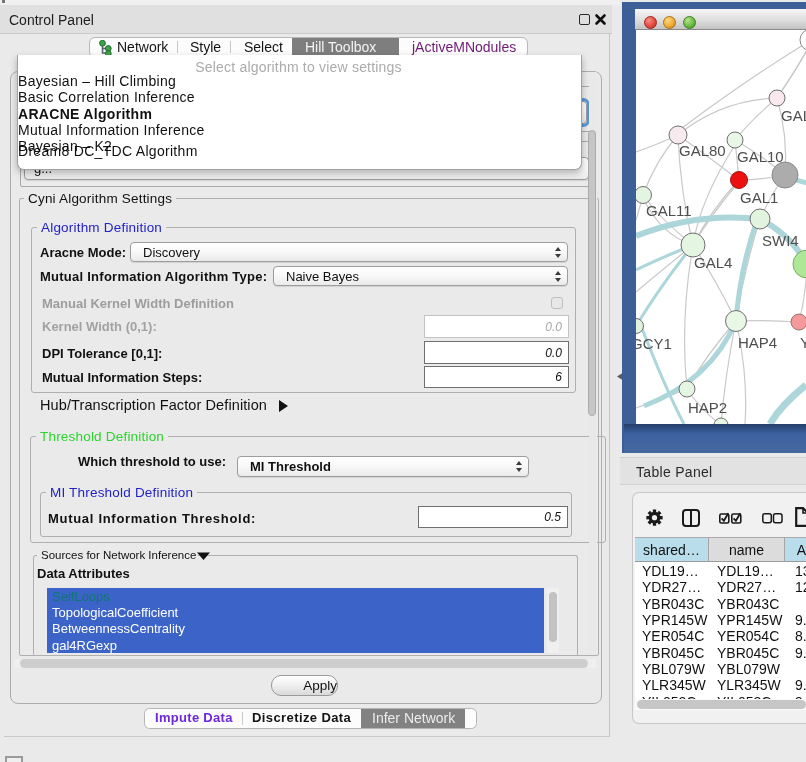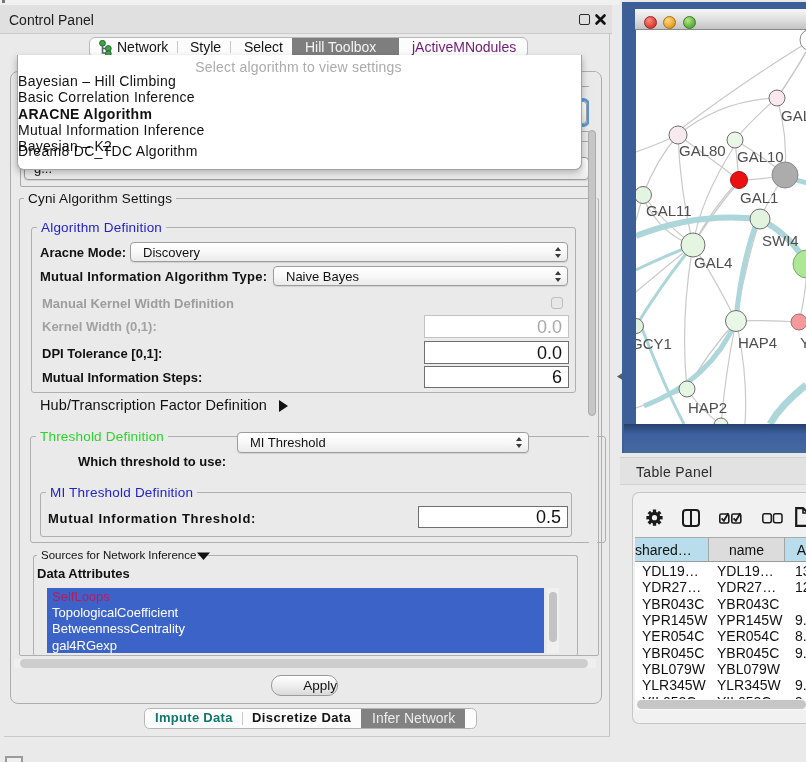--- a/index.html
+++ b/index.html
@@ -9,21 +9,21 @@
 .b{font-weight:bold;}
 .grp{position:absolute;border:1px solid #AFAFAF;border-radius:3px;}
 .gt{position:absolute;top:-8px;left:5px;background:#EAEAEA;padding:0 4px;height:15px;line-height:15px;font-size:13.5px;letter-spacing:.2px;white-space:nowrap;}
 .combo{position:absolute;border:1px solid #9D9D9D;border-radius:4px;
  background:linear-gradient(#FFFFFF,#F8F8F8 50%,#EAEAEA);box-shadow:0 1px 1px rgba(0,0,0,.10);}
 .combo .ct{position:absolute;left:12px;top:0;bottom:0;display:flex;align-items:center;}
 .spin{position:absolute;right:6px;top:50%;width:6px;height:11px;margin-top:-5.5px;}
 .spin:before{content:"";position:absolute;left:0;top:0;border-left:3px solid transparent;border-right:3px solid transparent;border-bottom:4.5px solid #3A3A3A;}
 .spin:after{content:"";position:absolute;left:0;bottom:0;border-left:3px solid transparent;border-right:3px solid transparent;border-top:4.5px solid #3A3A3A;}
 .fld{position:absolute;background:#FFF;border:1px solid #6F6F6F;box-sizing:border-box;
- font-size:18px;text-align:right;padding-right:6px;display:block;}
+ font-size:12px;text-align:right;padding-right:6px;display:block;font-style:italic;}
 .fld span{position:absolute;right:6px;top:50%;transform:translateY(-50%);}
 .lbl{position:absolute;height:16px;line-height:16px;white-space:nowrap;}
 .item{position:absolute;left:18px;height:14px;line-height:14px;white-space:nowrap;font-size:14px;letter-spacing:.3px;}
 </style>
 </head>
 <body>
 
 <div class="ab" style="left:0;top:0;width:620px;height:5px;background:#F0F0F0;"></div>
 <div class="ab" style="left:2px;top:0;width:3px;height:3px;background:#777;"></div>
 <div class="ab" style="left:0;top:5px;width:612px;height:28px;background:#E0E0E0;border-bottom:1px solid #CBCBCB;"></div>
@@ -98,58 +98,58 @@
   </div>
 <div class="lbl" style="left:40px;top:397px;font-size:14.5px;letter-spacing:.1px;">Hub/Transcription Factor Definition</div>
 <svg class="ab" style="left:277px;top:399px;" width="12" height="14" viewBox="0 0 12 14">
     <path d="M2 1 L11 7 L2 13 Z" fill="#111"></path>
   </svg>
 
 <div class="grp" style="left:30px;top:436px;width:546px;height:105px;padding-left:28px;">
  <div class="gt" style="color:#2BD52B;">Threshold Definition</div>
 </div>
 <div class="lbl b" style="left:78px;top:454px;">Which threshold to use:</div>
-<div class="combo" style="left:237px;top:432px;width:290px;height:19px;">
+<div class="combo" style="left:237px;top:456px;width:290px;height:19px;font-weight:bold;">
     <span class="ct">MI Threshold</span>
     <span class="spin"></span>
   </div>
 <div class="grp" style="left:40px;top:492px;width:530px;height:43px;">
  <div class="gt" style="color:#2222CC;">MI Threshold Definition</div>
 </div>
 <div class="lbl b" style="left:48px;top:511px;letter-spacing:.7px;">Mutual Information Threshold:</div>
 <div class="fld" style="left:418px;top:506px;width:150px;height:22px;">
     <span>0.5</span>
   </div>
 
 <div class="grp" style="left:33px;top:555px;width:543px;height:100px;border-bottom:none;">
  <div class="gt" style="left:3px;padding-right:2px;font-size:11.5px;letter-spacing:0;">Sources for Network Inference</div>
 </div>
 <svg class="ab" style="left:196px;top:551px;" width="15" height="10" viewBox="0 0 15 10">
     <path d="M1 1.5 L14 1.5 L7.5 9 Z" fill="#111"></path>
   </svg>
 <div class="lbl b" style="left:37px;top:566px;">Data Attributes</div>
 <div class="ab" style="left:47px;top:588px;width:497px;height:65px;background:#3C64C8;"></div>
-<div class="ab" style="left:52px;top:589px;width:300px;height:15px;line-height:15px;color:#be185d;font-size:13px;">SelfLoops</div>
+<div class="ab" style="left:52px;top:589px;width:300px;height:15px;line-height:15px;color:#0f766e;font-size:13px;">SelfLoops</div>
 <div class="ab" style="left:52px;top:605px;width:300px;height:15px;line-height:15px;color:#FFF;font-size:13px;">TopologicalCoefficient</div>
 <div class="ab" style="left:52px;top:621px;width:300px;height:15px;line-height:15px;color:#FFF;font-size:13px;">BetweennessCentrality</div>
 <div class="ab" style="left:52px;top:638px;width:300px;height:15px;line-height:15px;color:#FFF;font-size:13px;">gal4RGexp</div>
 <div class="ab" style="left:547px;top:588px;width:12px;height:65px;background:#F0F0F0;"></div>
 <div class="ab" style="left:549px;top:592px;width:8px;height:50px;background:#C3C3C3;border-radius:4px;"></div>
 
 <div class="ab" style="left:589px;top:72px;width:8px;height:583px;background:#E9E9E9;"></div>
 <div class="ab" style="left:588px;top:130px;width:8px;height:286px;background:#C6C6C6;border:1px solid #ABABAB;border-radius:4px;box-sizing:border-box;"></div>
 <div class="ab" style="left:14px;top:659px;width:582px;height:9px;background:#EFEFEF;"></div>
 <div class="ab" style="left:20px;top:659px;width:568px;height:9px;background:#CDCDCD;border-radius:4.5px;"></div>
 
 <div class="ab" style="left:271px;top:675px;width:67px;height:21px;background:linear-gradient(#FFFFFF,#EFEFEF 50%,#D9D9D9);border:1px solid #9A9A9A;border-radius:10px;box-sizing:border-box;text-align:right;line-height:19px;font-size:13.5px;color:#111;">Apply</div>
 
 <div class="ab" style="left:144px;top:708px;width:333px;height:21px;background:#FCFCFC;border:1px solid #B5B5B5;border-radius:5.5px;box-sizing:border-box;"></div>
 <div class="ab" style="left:242px;top:712px;width:1px;height:13px;background:#C8C8C8;"></div>
 <div class="ab" style="left:361px;top:709px;width:104px;height:19px;background:#828282;"></div>
-<div class="lbl b" style="left:155px;top:710px;color:#0f766e;letter-spacing:.3px;">Impute Data</div>
+<div class="lbl b" style="left:155px;top:710px;color:#6d28d9;letter-spacing:.3px;">Impute Data</div>
 <div class="lbl b" style="left:252px;top:710px;color:#141414;letter-spacing:.4px;">Discretize Data</div>
 <div class="lbl" style="left:372px;top:710px;color:#ECECEC;font-size:14px;">Infer Network</div>
 
 <div class="ab" style="left:5px;top:756px;width:18px;height:10px;border:2px solid #9A9A9A;background:#EFEFEF;box-sizing:border-box;"></div>
 
 <div class="ab" style="left:17px;top:55px;width:563px;height:114px;background:#FFF;border:1px solid #A2A2A2;border-top:none;border-radius:0 0 7px 7px;box-shadow:0 3px 7px rgba(0,0,0,.28);z-index:50;"></div>
 <div class="ab" style="left:17px;top:59px;width:563px;height:14px;text-align:center;color:#ABABAB;font-size:14px;letter-spacing:.2px;z-index:51;">Select algorithm to view settings</div>
 <div class="item" style="top:74px;z-index:51;">Bayesian – Hill Climbing</div>
 <div class="item" style="top:90px;z-index:51;">Basic Correlation Inference</div>
 <div class="item b" style="top:107px;z-index:51;">ARACNE Algorithm</div>
@@ -262,21 +262,21 @@
 </svg>
 <svg class="ab" style="left:762px;top:513px;" width="21" height="11" viewBox="0 0 21 11">
 <rect x="0.8" y="0.8" width="8.5" height="9" rx="2" fill="none" stroke="#1A1A1A" stroke-width="1.5"></rect>
 <rect x="11.5" y="0.8" width="8.5" height="9" rx="2" fill="none" stroke="#1A1A1A" stroke-width="1.5"></rect>
 </svg>
 <svg class="ab" style="left:795px;top:507px;" width="14" height="20" viewBox="0 0 14 20">
 <path d="M1.2 1.2 H8 L13 6 V18.8 H1.2 Z" fill="none" stroke="#1A1A1A" stroke-width="2.2"></path>
 <path d="M8 1.2 V6 H13" fill="none" stroke="#1A1A1A" stroke-width="1.6"></path>
 </svg>
 
-<div class="ab" style="left:635px;top:537px;width:74px;height:25px;background:#B9DDEA;border-right:1px solid #A5A5A5;border-top:1px solid #ABABAB;border-bottom:1px solid #9A9A9A;box-sizing:border-box;line-height:24px;font-size:14px;">shared…</div>
+<div class="ab" style="left:635px;top:537px;width:74px;height:25px;background:#B9DDEA;border-right:1px solid #A5A5A5;border-top:1px solid #ABABAB;border-bottom:1px solid #9A9A9A;box-sizing:border-box;text-align:center;line-height:24px;font-size:14px;">shared…</div>
 <div class="ab" style="left:709px;top:537px;width:76px;height:25px;background:#DCDCDC;border-right:1px solid #A5A5A5;border-top:1px solid #ABABAB;border-bottom:1px solid #9A9A9A;box-sizing:border-box;text-align:center;line-height:24px;font-size:14px;">name</div>
 <div class="ab" style="left:785px;top:537px;width:21px;height:25px;background:#B9DDEA;border-top:1px solid #ABABAB;border-bottom:1px solid #9A9A9A;box-sizing:border-box;text-align:right;line-height:24px;font-size:14px;">A</div>
 
 <div class="ab" style="left:635px;top:562px;width:171px;height:137px;background:#FFF;overflow:hidden;font-size:14px;">
 <div style="position:absolute;left:7px;top:1px;">YDL19…</div>
     <div style="position:absolute;left:82px;top:1px;">YDL19…</div>
     <div style="position:absolute;left:160px;top:1px;">13</div>
 <div style="position:absolute;left:7px;top:17px;">YDR27…</div>
     <div style="position:absolute;left:82px;top:17px;">YDR27…</div>
     <div style="position:absolute;left:160px;top:17px;">12</div>

